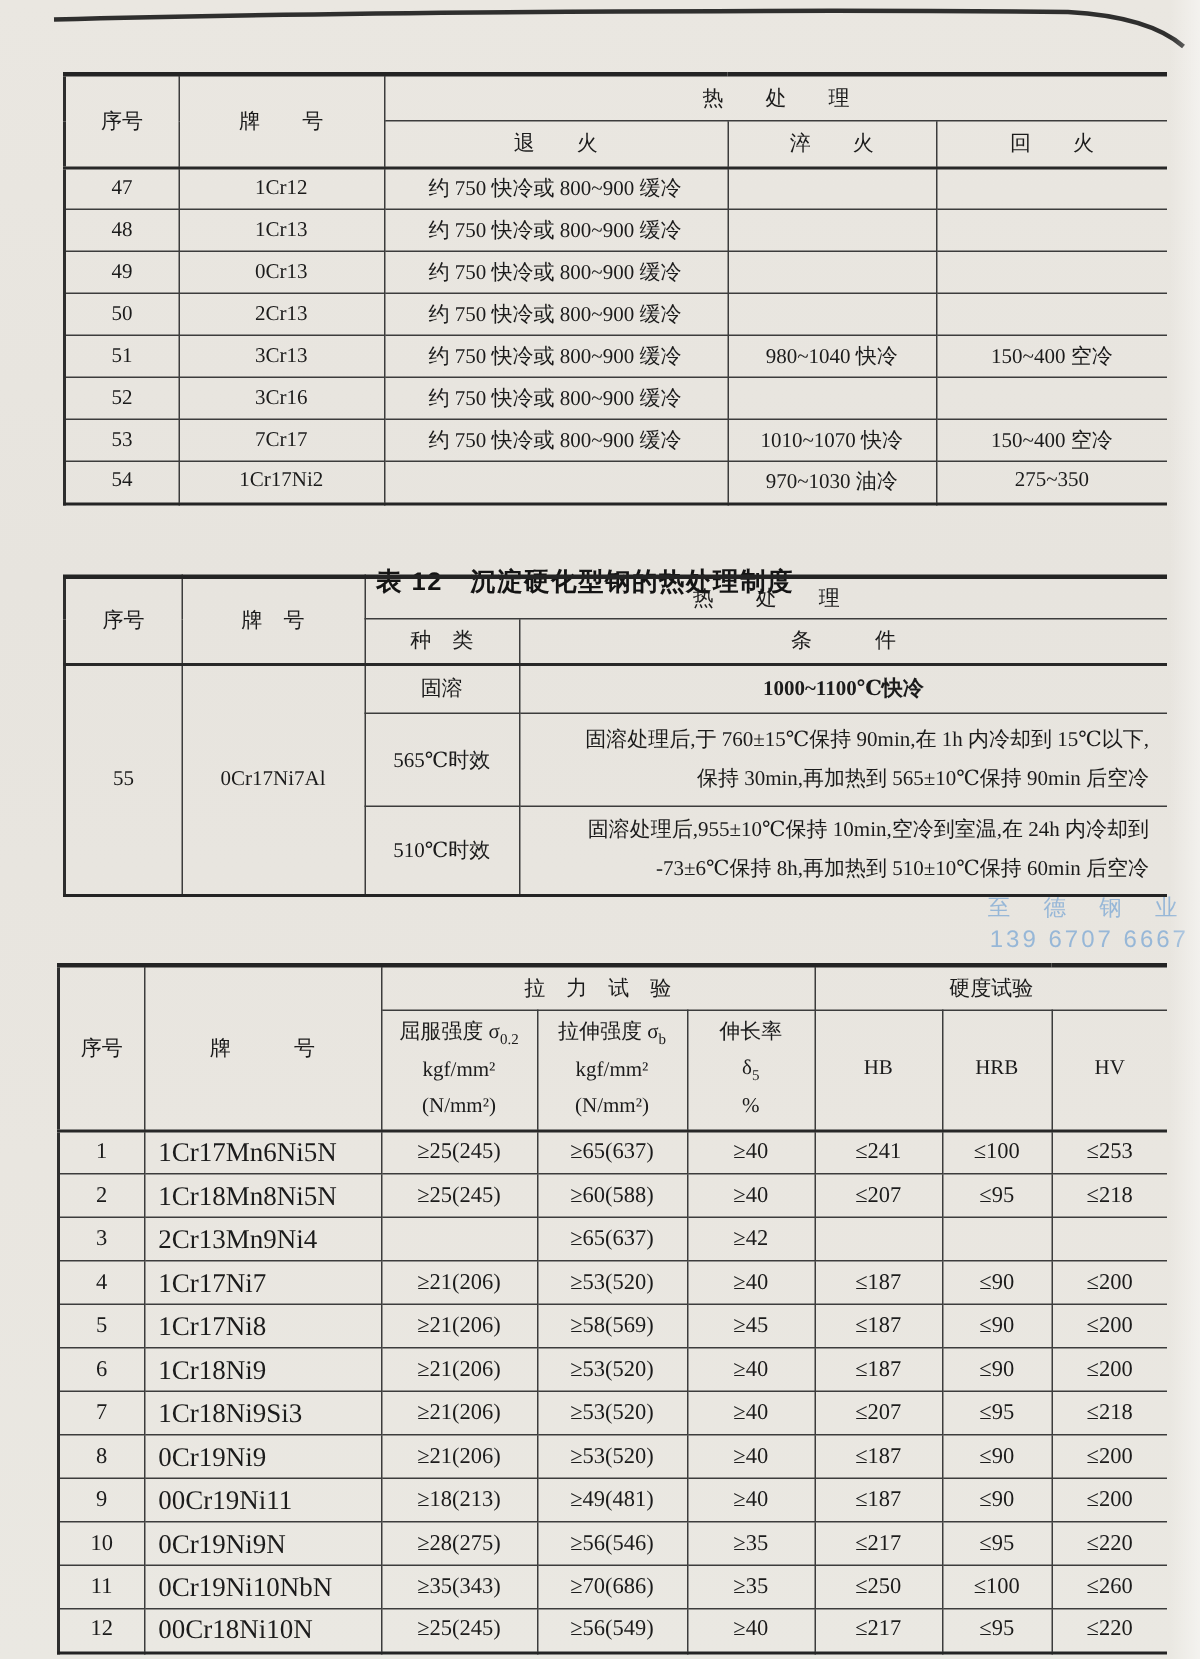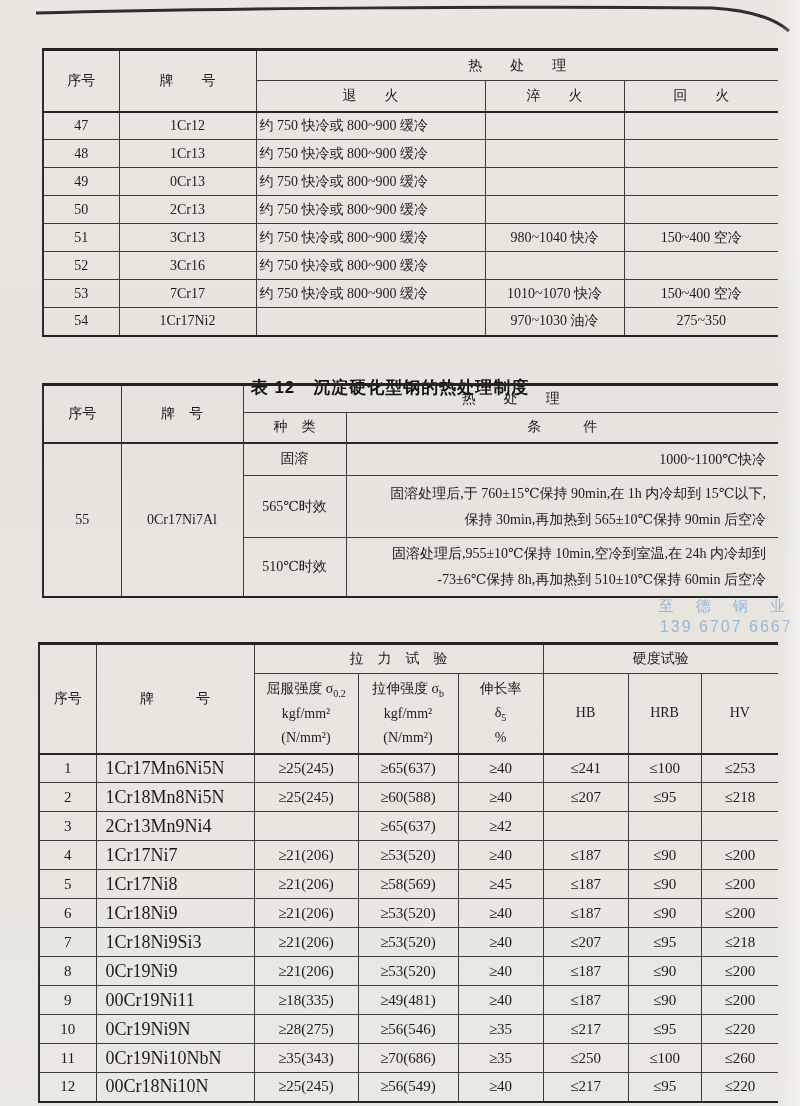--- a/index.html
+++ b/index.html
@@ -34,29 +34,29 @@
   table.t th,table.t td{
     border:1px solid #3c3c3c;font-weight:normal;text-align:center;
     padding:1px 4px;overflow:hidden;vertical-align:middle;
   }
   table.t{border-top:3px solid #242424;border-left:2px solid #2e2e2e;border-bottom:2px solid #242424;border-right:none;}
   table.t th:last-child,table.t td:last-child{border-right:none;}
   table.t thead{border-bottom:2px solid #282828;}
   .t11{left:42px;top:48px;width:735px;}
   .t11 thead tr{height:31px;}
   .t11 tbody tr{height:28px;}
-  .t11 td.anneal{text-align:left;padding-left:3px;}
+  .t11 td.anneal{text-align:center;padding-left:3px;}
   .t12{left:42px;top:383px;width:735px;}
   .t12 tr.h1{height:28px;}
   .t12 tr.h2{height:30px;}
   .t12 tr.r1{height:30px;}
   .t12 tr.r2{height:62px;}
   .t12 tr.r3{height:58px;}
   .t12 td.cond{text-align:right;padding:3px 12px;text-indent:1.6em;line-height:1.85;}
-  .t12 td.cond.center{text-align:right;text-indent:0;}
+  .t12 td.cond.center{text-align:center;text-indent:0;font-weight:bold;}
   .t13{left:38px;top:642px;width:739px;}
   .t13 tr.h1{height:30px;}
   .t13 tr.h2{height:80px;padding-left:40px;}
   .t13 tbody tr{height:29px;}
   .t13 tbody td{font-size:15px;}
   .t13 td.grade{text-align:left;padding-left:9px;font-size:18px;}
   .t13 .hsub div{line-height:1.7;}
   sub{font-size:10px;}
 </style>
 </head>
@@ -309,21 +309,21 @@
         <td>≥21(206)</td>
         <td>≥53(520)</td>
         <td>≥40</td>
         <td>≤187</td>
         <td>≤90</td>
         <td>≤200</td>
       </tr>
       <tr>
         <td>9</td>
         <td class="grade">00Cr19Ni11</td>
-        <td>≥18(335)</td>
+        <td>≥18(213)</td>
         <td>≥49(481)</td>
         <td>≥40</td>
         <td>≤187</td>
         <td>≤90</td>
         <td>≤200</td>
       </tr>
       <tr>
         <td>10</td>
         <td class="grade">0Cr19Ni9N</td>
         <td>≥28(275)</td>

